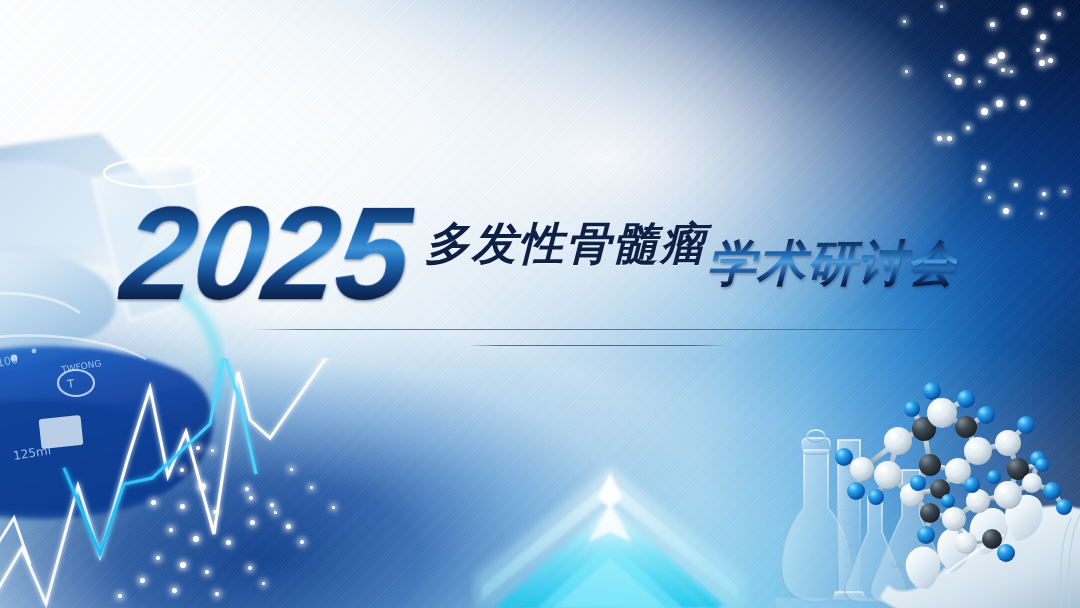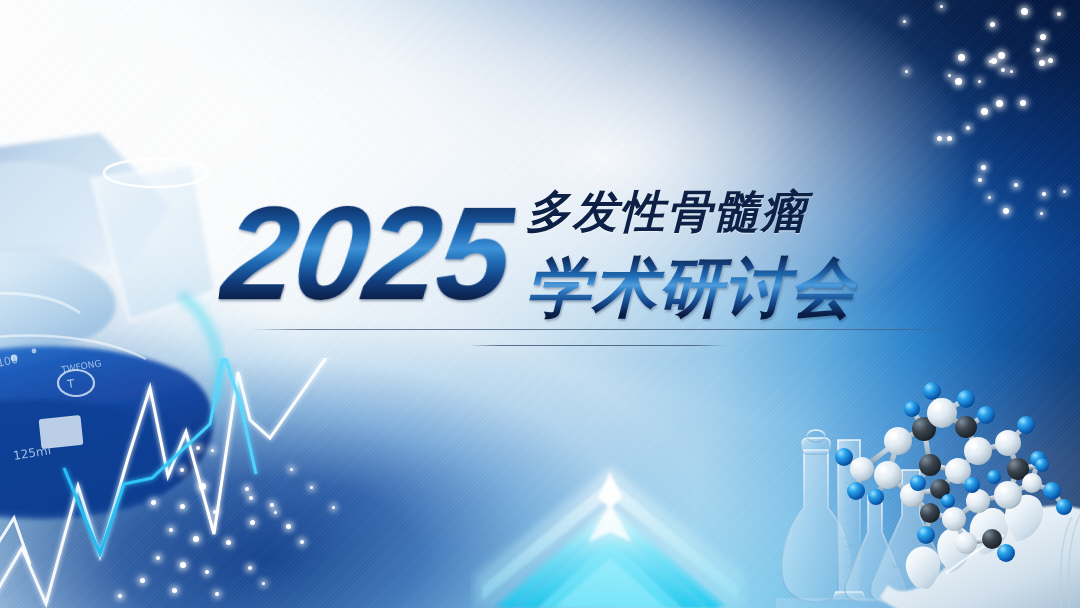--- a/index.html
+++ b/index.html
@@ -114,30 +114,30 @@
       #3d92d8 46%,
       #1f6bb4 56%,
       #123f80 70%,
       #0a1d44 86%,
       #07142f 100%);
     -webkit-background-clip:text;background-clip:text;color:transparent;
     -webkit-text-fill-color:transparent;
     filter:drop-shadow(1px 2px 1px rgba(10,30,70,.35));
     transform:skewX(-7deg);
   }
-  .cn-block{display:flex;flex-direction:column;justify-content:center;margin-top:-2px;}
+  .cn-block{display:flex;flex-direction:row;justify-content:center;margin-top:-2px;}
   .cn-line1{
     font-size:45px;line-height:1.07;font-weight:bold;font-style:italic;
     letter-spacing:2px;
     color:#0d2045;
     font-family:"DejaVu Sans","Liberation Sans",sans-serif;
     text-shadow:0 1px 1px rgba(255,255,255,.55);
   }
   .cn-line2{
-    font-size:65px;line-height:1.05;font-weight:bold;font-style:italic;
+    font-size:49px;line-height:1.05;font-weight:bold;font-style:italic;
     letter-spacing:1px;margin-top:18px;
     font-family:"DejaVu Sans","Liberation Sans",sans-serif;
     background:linear-gradient(180deg,
       #0d2248 0%,
       #14417f 16%,
       #2270b9 34%,
       #4d9cdd 46%,
       #2a74ba 56%,
       #15468a 72%,
       #0a1e47 88%,

